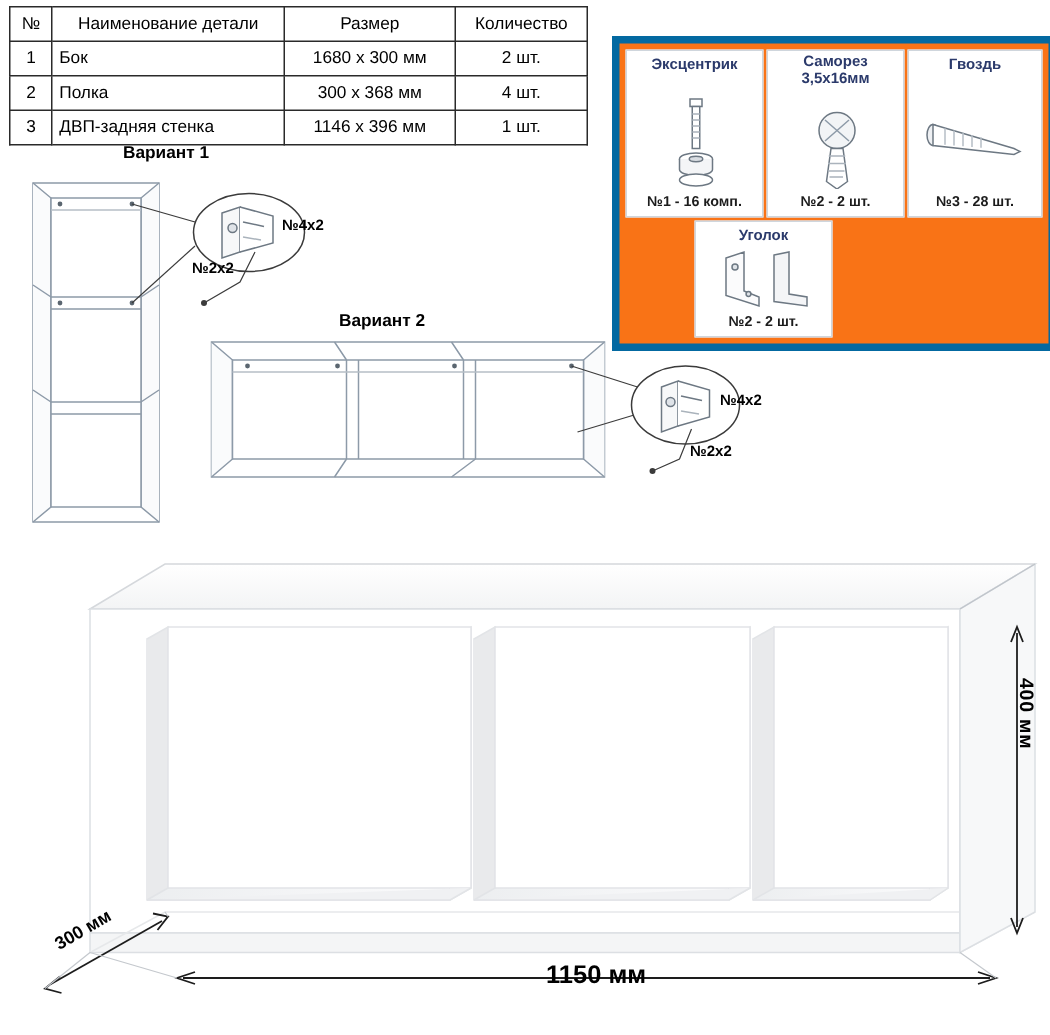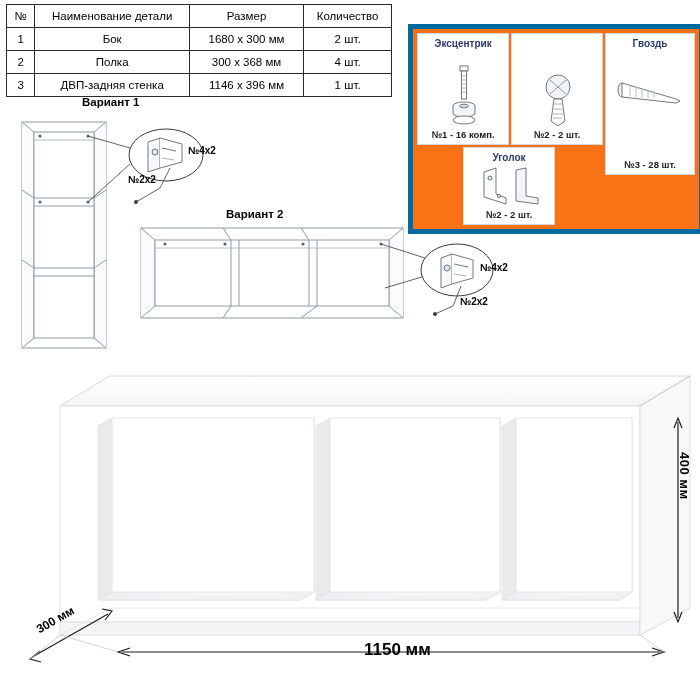--- a/index.html
+++ b/index.html
@@ -27,21 +27,21 @@
   }
   #parts-table th, #parts-table td {
     border: 1px solid #2a2a2a;
     padding: 2px 4px;
     height: 18px;
     line-height: 15px;
     font-weight: normal;
   }
   #parts-table th { text-align: center; font-weight: normal; }
   .col-num { width: 20px; text-align: center; }
-  .col-name { width: 150px; text-align: center; }
+  .col-name { width: 150px; text-align: left; }
   .col-size { width: 110px; text-align: center; }
   .col-qty  { width: 80px; text-align: center; }
 
   
   #hardware-panel {
     left: 408px;
     top: 24px;
     width: 286px;
     height: 200px;
     border: 5px solid #0369a1;
@@ -151,34 +151,38 @@
           <path d="M35 42 v7 a11 4 0 0 0 22 0 v-7" fill="#f4f5f7"></path>
           <ellipse cx="46" cy="42" rx="4.5" ry="1.8" fill="#d9dde2"></ellipse>
           <ellipse cx="46" cy="56" rx="11" ry="4" fill="#ffffff"></ellipse>
         </g>
       </svg>
     </div>
     <div class="hw-caption">№1 - 16 комп.</div>
   </div>
 
   <div class="hw-cell" style="left:98px; top:4px; width:92px; height:112px;">
+    <div class="hw-title" style="top:2px;">
+      <span>Саморез</span><br>
+      <span>3,5х16мм</span>
+    </div>
     <div class="hw-art" style="top:36px;">
       <svg viewBox="0 0 92 56" width="92" height="56">
         <g stroke="#6d7883" fill="#ffffff" stroke-width="1">
           <circle cx="46" cy="17" r="12" fill="#f2f4f6"></circle>
           <path d="M38 10 l16 14 M54 10 l-16 14" stroke="#8d9aa8"></path>
           <path d="M42 29 l-3 22 l7 5 l7 -5 l-3 -22 z" fill="#ffffff"></path>
           <path d="M40.5 34 h11 M40 39 h12 M40 44 h11 M41 48 h9" stroke="#aab3bc"></path>
         </g>
       </svg>
     </div>
     <div class="hw-caption">№2 - 2 шт.</div>
   </div>
 
-  <div class="hw-cell" style="left:192px; top:4px; width:90px; height:142px;">
+  <div class="hw-cell" style="left:192px; top:4px; width:90px; height:112px;">
     <div class="hw-title">Гвоздь</div>
     <div class="hw-art">
       <svg viewBox="0 0 90 64" width="90" height="64">
         <g stroke="#6d7883" fill="#ffffff" stroke-width="1">
           <ellipse cx="16" cy="26" rx="4" ry="7" fill="#eef0f3"></ellipse>
           <path d="M16 19 L70 35 L74 37 L70 39 L16 33 z" fill="#ffffff"></path>
           <path d="M24 21.5 v11 M30 23 v10 M36 24.5 v9 M42 26 v8 M48 27.5 v7" stroke="#b6bec6"></path>
         </g>
       </svg>
     </div>

